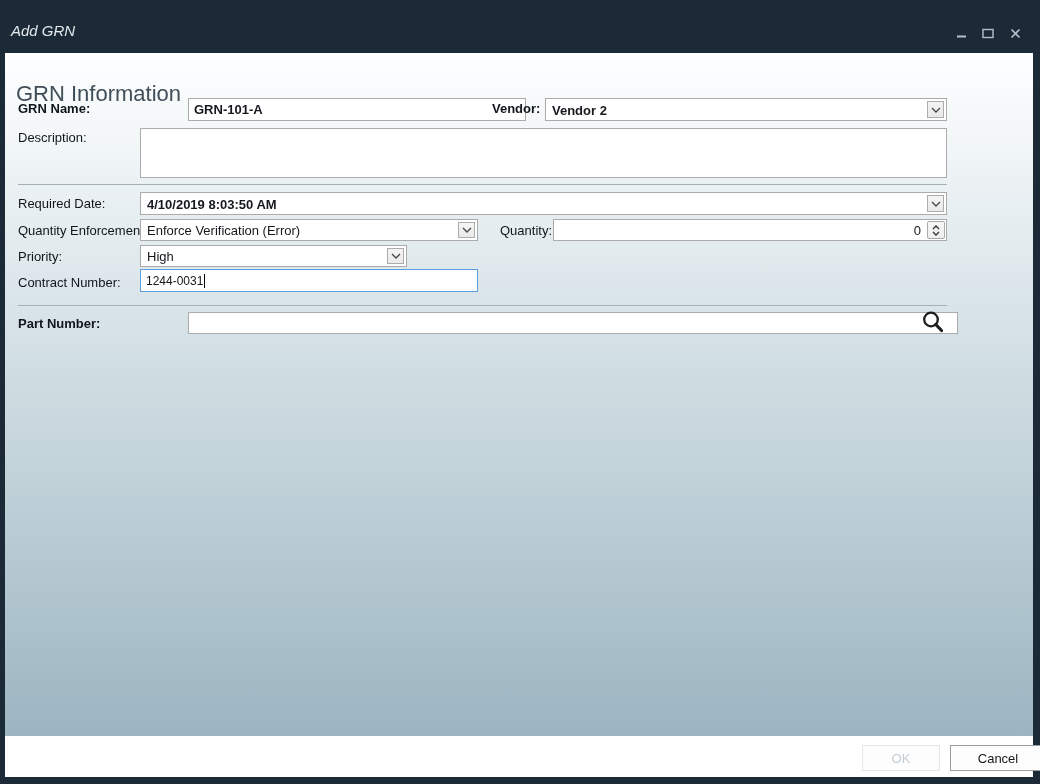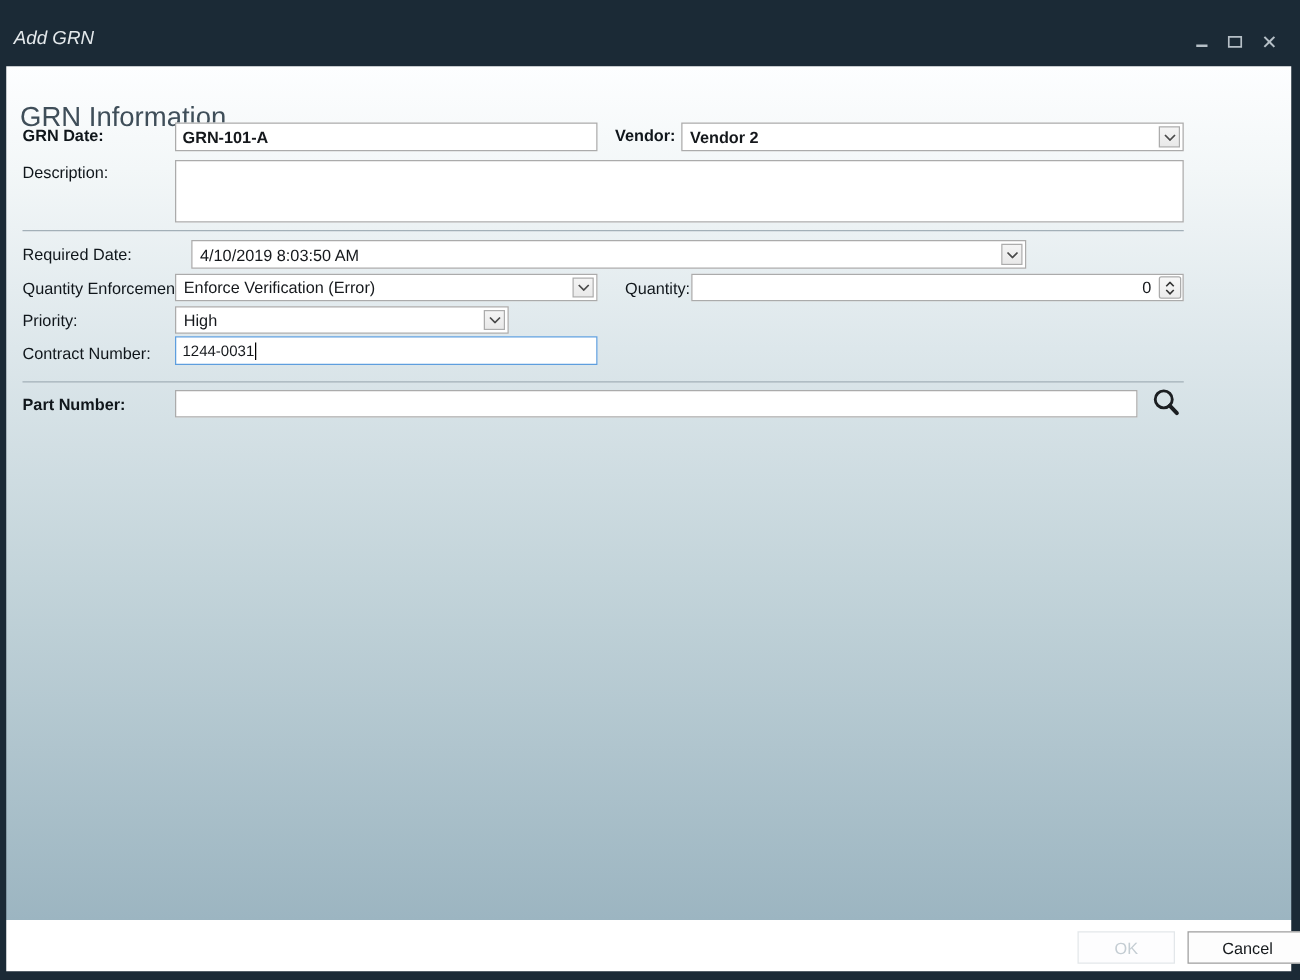--- a/index.html
+++ b/index.html
@@ -17,21 +17,21 @@
   
   .content { position:absolute; left:5px; top:53px; width:1028px; height:683px;
              background:linear-gradient(180deg,#fdfeff 0%, #f3f7f8 12%, #dde7eb 33%, #c3d4da 60%, #9cb5c1 100%); }
 
   .heading { position:absolute; left:11px; top:8px; font-size:22px; font-weight:300; color:#3f4e59;margin-top:20px; }
 
   .lbl { position:absolute; font-size:13px; color:#10161b; white-space:nowrap; }
   .lbl.bold { font-weight:bold; }
 
   .tb { position:absolute; border:1px solid #ababab; background:#fff; font-size:13px;
-        padding:0 5px; color:#15181c; font-family:"Liberation Sans", sans-serif; outline:none; }
+        padding:0 5px; color:#15181c; font-family:"Liberation Sans", sans-serif; outline:none;margin-left:48px; }
   .tb.bold { font-weight:bold; }
 
   .ta { position:absolute; border:1px solid #ababab; background:#fff; font-size:13px;
         padding:2px 5px; color:#15181c; font-family:"Liberation Sans", sans-serif; resize:none; outline:none; }
 
   .combo { position:absolute; border:1px solid #ababab; background:#fff; }
   .combo .val { position:absolute; left:6px; top:50%; transform:translateY(-50%); font-size:13px; color:#15181c; }
   .combo .val.bold { font-weight:bold; }
   .drop-btn { position:absolute; top:2px; bottom:2px; right:2px; width:17px;
               background:linear-gradient(#f4f4f4,#e9e9e9); border:1px solid #acacac;
@@ -81,40 +81,40 @@
             <line x1="9.5" y1="1.5" x2="1.5" y2="9.5" stroke="#b6c0c7" stroke-width="1.6"></line>
           </svg>
       </button>
     </div>
   </div>
 
   <div class="content">
 
     <div class="heading">GRN Information</div>
 
-    <div class="lbl bold" style="left:13px; top:48px;">GRN Date:</div>
+    <div class="lbl bold" style="left:13px; top:48px;">GRN Name:</div>
     <input class="tb bold" style="left: 135px; top: 45px; width: 338px; height: 23px;" value="GRN-101-A">
 
     <div class="lbl bold" style="left:487px; top:48px;">Vendor:</div>
     <div class="combo" style="left:540px; top:45px; width:402px; height:23px;">
       <span class="val bold">Vendor 2</span>
       <button class="drop-btn">
         <svg width="10" height="6" viewBox="0 0 10 6">
             <path d="M1 1 L5 5 L9 1" fill="none" stroke="#4a4a4a" stroke-width="1.4"></path>
           </svg>
       </button>
     </div>
 
     <div class="lbl" style="left:13px; top:77px;">Description:</div>
     <textarea class="ta" style="left: 135px; top: 75px; width: 807px; height: 50px;"></textarea>
 
     <div class="divider" style="left:13px; top:131px; width:929px;"></div>
 
     <div class="lbl" style="left:13px; top:143px;">Required Date:</div>
-    <div class="combo" style="left:148px; top:139px; width:668px; height:23px;">
+    <div class="combo" style="left:135px; top:139px; width:807px; height:23px;font-weight:bold;">
       <span class="val">4/10/2019 8:03:50 AM</span>
       <button class="drop-btn">
         <svg width="10" height="6" viewBox="0 0 10 6">
             <path d="M1 1 L5 5 L9 1" fill="none" stroke="#4a4a4a" stroke-width="1.4"></path>
           </svg>
       </button>
     </div>
 
     <div class="lbl" style="left:13px; top:170px;">Quantity Enforcement:</div>
     <div class="combo" style="left:135px; top:166px; width:338px; height:22px;">

